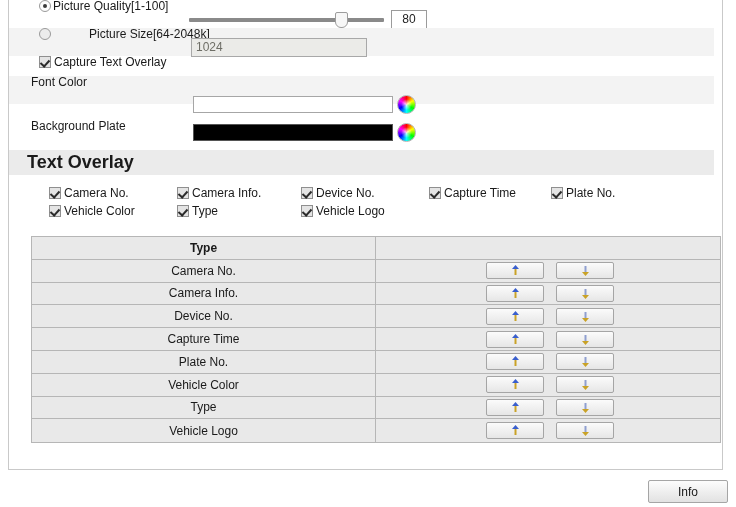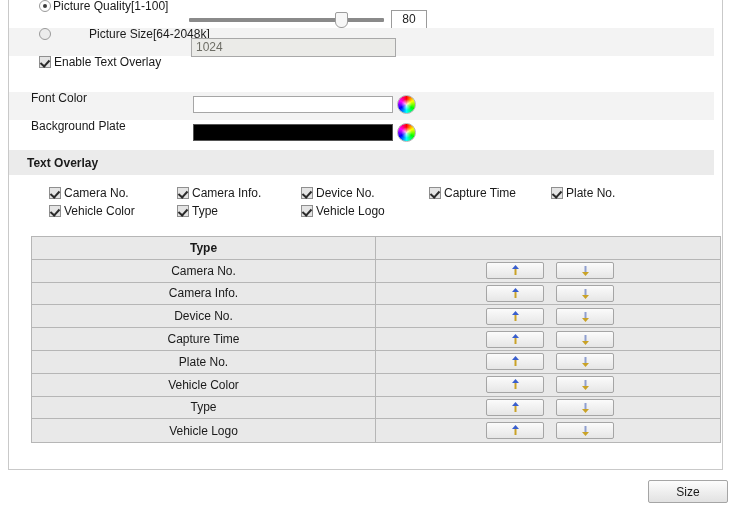--- a/index.html
+++ b/index.html
@@ -125,21 +125,21 @@
     font-size: 12px;
     color: #222;
     text-align: center;
     line-height: 17px;
   }
 
   .size-input {
     position: absolute;
     left: 182px;
     top: 38px;
-    width: 205px;
+    width: 176px;
     height: 19px;
     background: #ebebe8;
     border: 1px solid #a8a8a8;
     color: #6e6e66;
     font-size: 12px;
     line-height: 17px;
     padding-left: 4px;
   }
 
   
@@ -176,21 +176,21 @@
     position: absolute;
     left: 0px;
     top: 150px;
     width: 705px;
     height: 25px;
     background: #ebebeb;
     display: flex;
     align-items: center;
   }
   .section-band .title {
-    font-size: 12px;
+    font-size: 18px;
     font-weight: bold;
     color: #1a1a1a;
     margin-left: 18px;
   }
 
   
   .cb-grid { position: absolute; left: 0; top: 186px; width: 705px; }
   .cb-item {
     position: absolute;
     display: flex;
@@ -282,24 +282,24 @@
     <div class="num-box">80</div>
 
     <div class="opt-row shaded" style="top:28px;">
       <span class="radio off" style="margin-left:30px;"></span>
       <span class="row-label">Picture Size[64-2048k]</span>
     </div>
     <div class="size-input">1024</div>
 
     <div class="opt-row" style="top:56px;">
       <span class="cbox checked" style="margin-left:30px;"></span>
-      <span class="row-label">Enable Text Overlay</span>
-    </div>
-
-    <div class="opt-row shaded" style="top:92px;">
+      <span class="row-label">Capture Text Overlay</span>
+    </div>
+
+    <div class="opt-row shaded" style="top:76px;">
       <span class="row-label" style="margin-left:22px;">Font Color</span>
     </div>
     <div class="swatch" style="background: rgb(255, 255, 255);"></div>
     <div class="wheel"></div>
 
     <div class="opt-row" style="top:120px;">
       <span class="row-label" style="margin-left:22px;">Background Plate</span>
     </div>
     <div class="swatch bg" style="background: rgb(0, 0, 0);"></div>
     <div class="wheel bg"></div>
@@ -513,15 +513,15 @@
                   <path d="M4.5 11 L8 7 L1 7 Z" fill="#c9a227"></path>
                 </svg>
               </span>
             </div>
           </div>
         </div>
       </div>
 
   </div>
 
-  <div class="save-btn">Size</div>
+  <div class="save-btn">Info</div>
 
 </div>
 
 </body></html>

